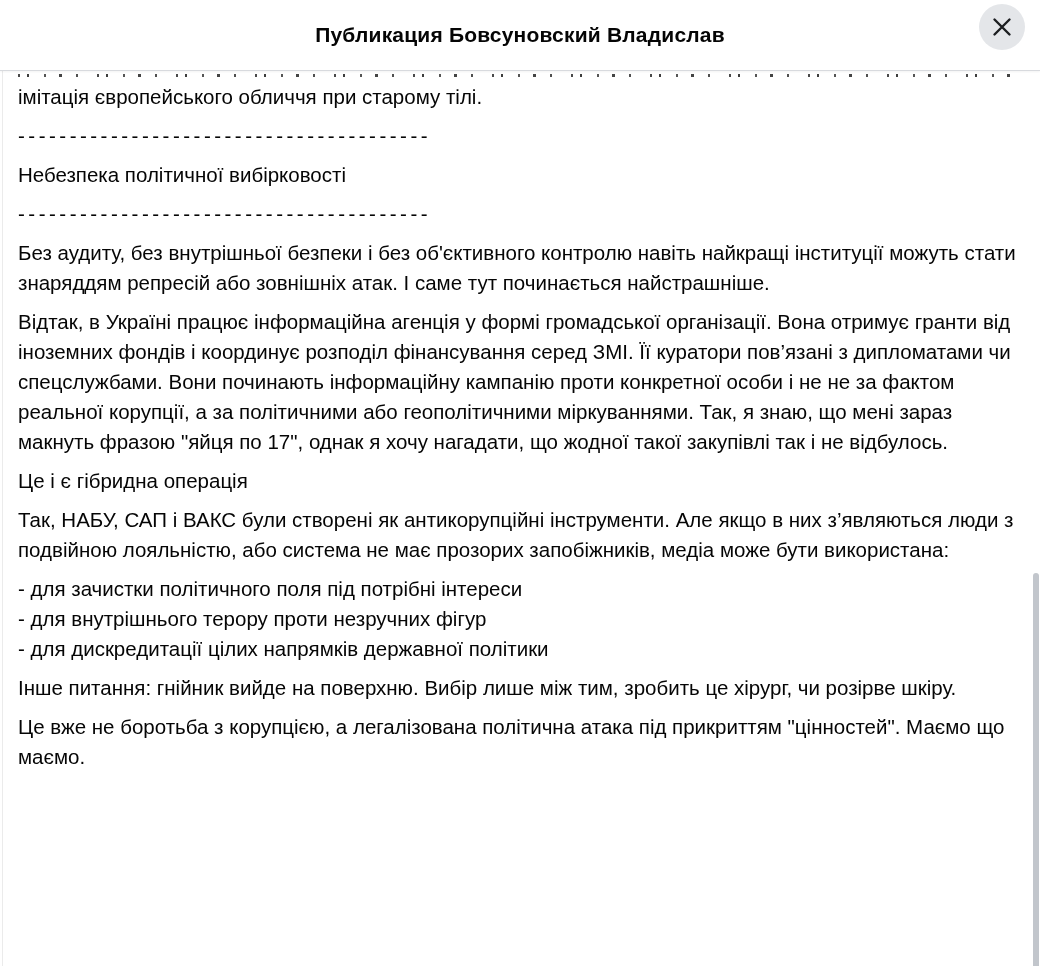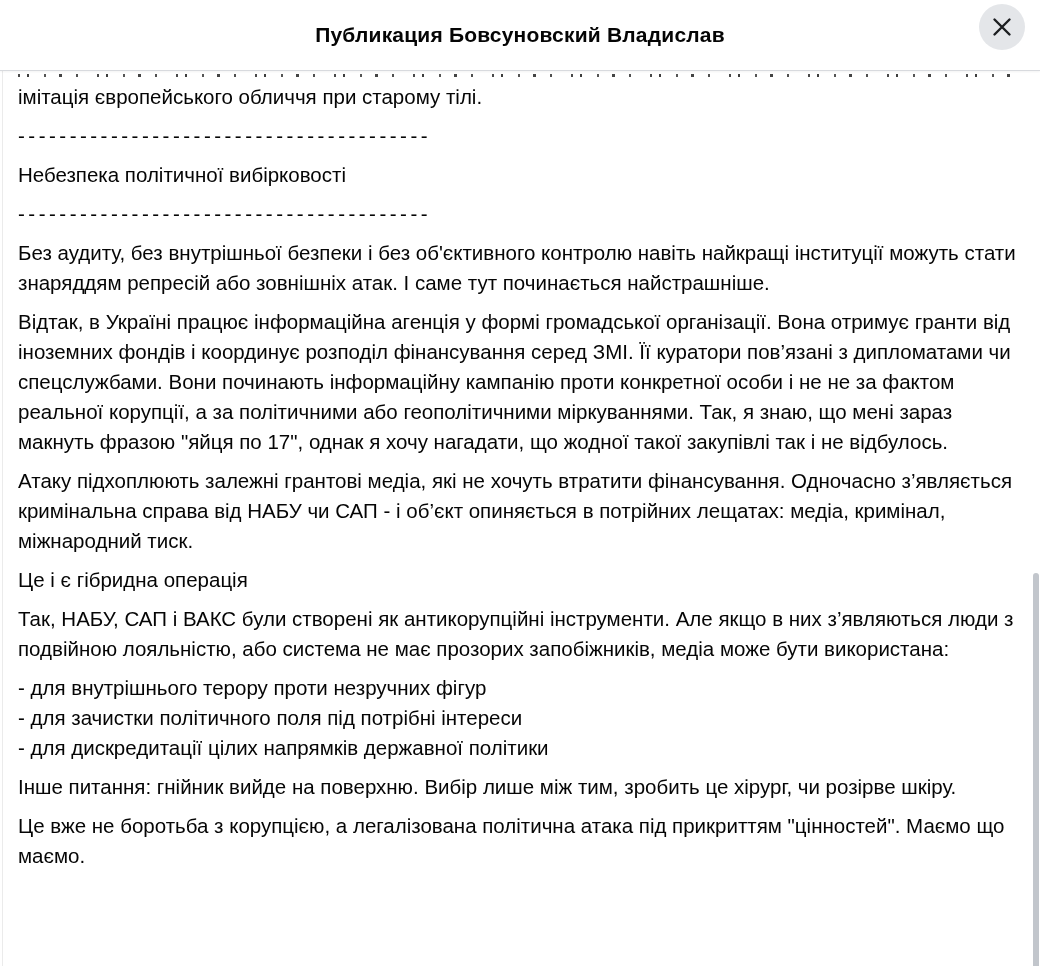--- a/index.html
+++ b/index.html
@@ -139,29 +139,28 @@
     <div class="dashes">----------------------------------------</div>
 
     <div class="section-title">Небезпека політичної вибірковості</div>
 
     <div class="dashes">----------------------------------------</div>
 
     <p>Без аудиту, без внутрішньої безпеки і без об'єктивного контролю навіть найкращі інституції можуть стати знаряддям репресій або зовнішніх атак. І саме тут починається найстрашніше.</p>
 
     <p>Відтак, в Україні працює інформаційна агенція у формі громадської організації. Вона отримує гранти від іноземних фондів і координує розподіл фінансування серед ЗМІ. Її куратори пов’язані з дипломатами чи спецслужбами. Вони починають інформаційну кампанію проти конкретної особи і не не за фактом реальної корупції, а за політичними або геополітичними міркуваннями. Так, я знаю, що мені зараз макнуть фразою "яйця по 17", однак я хочу нагадати, що жодної такої закупівлі так і не відбулось.</p>
 
-    <p>Атаку підхоплюють залежні грантові медіа, які не хочуть втратити фінансування. Одночасно з’являється кримінальна справа від НАБУ чи САП - і об’єкт опиняється в потрійних лещатах: медіа, кримінал, міжнародний тиск.</p>
 
     <p>Це і є гібридна операція</p>
 
     <p>Так, НАБУ, САП і ВАКС були створені як антикорупційні інструменти. Але якщо в них з’являються люди з подвійною лояльністю, або система не має прозорих запобіжників, медіа може бути використана:</p>
 
     <div class="list-block">
+      <div class="list-line">- для зачистки політичного поля під потрібні інтереси</div>
       <div class="list-line">- для внутрішнього терору проти незручних фігур</div>
-      <div class="list-line">- для зачистки політичного поля під потрібні інтереси</div>
       <div class="list-line">- для дискредитації цілих напрямків державної політики</div>
     </div>
 
     <p>Інше питання: гнійник вийде на поверхню. Вибір лише між тим, зробить це хірург, чи розірве шкіру.</p>
 
     <p>Це вже не боротьба з корупцією, а легалізована політична атака під прикриттям "цінностей". Маємо що маємо.</p>
 
   </div>
 
   <div class="scroll-thumb"></div>

